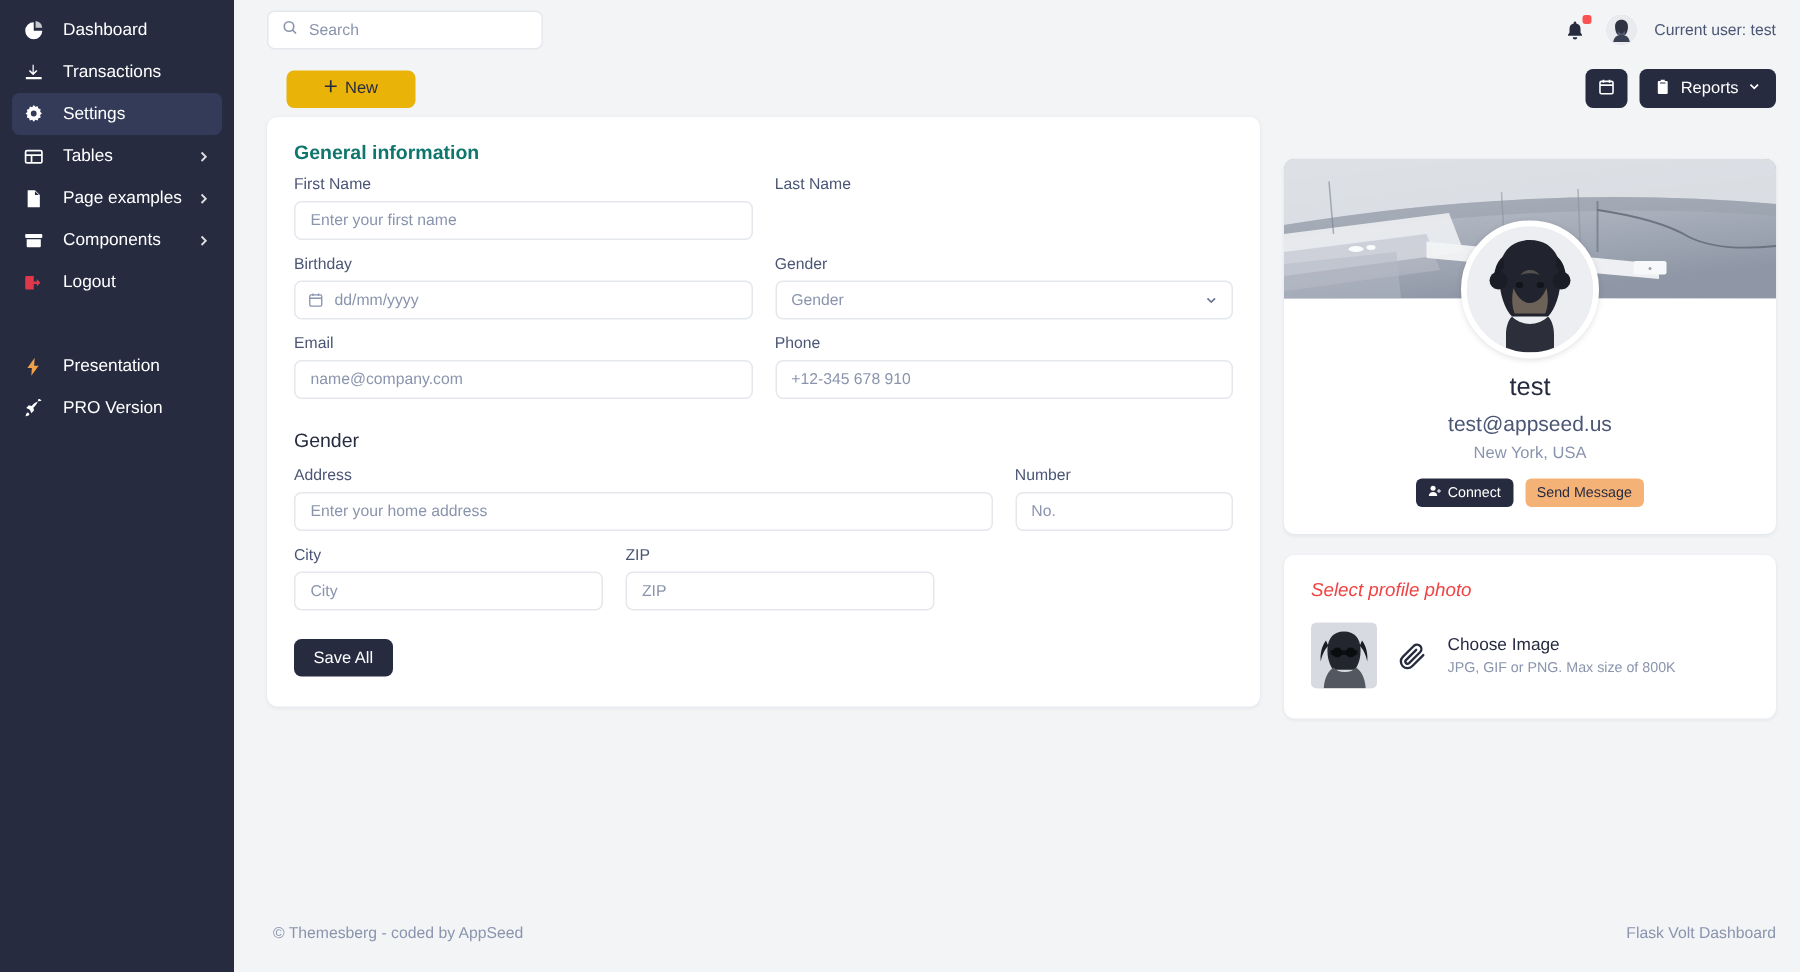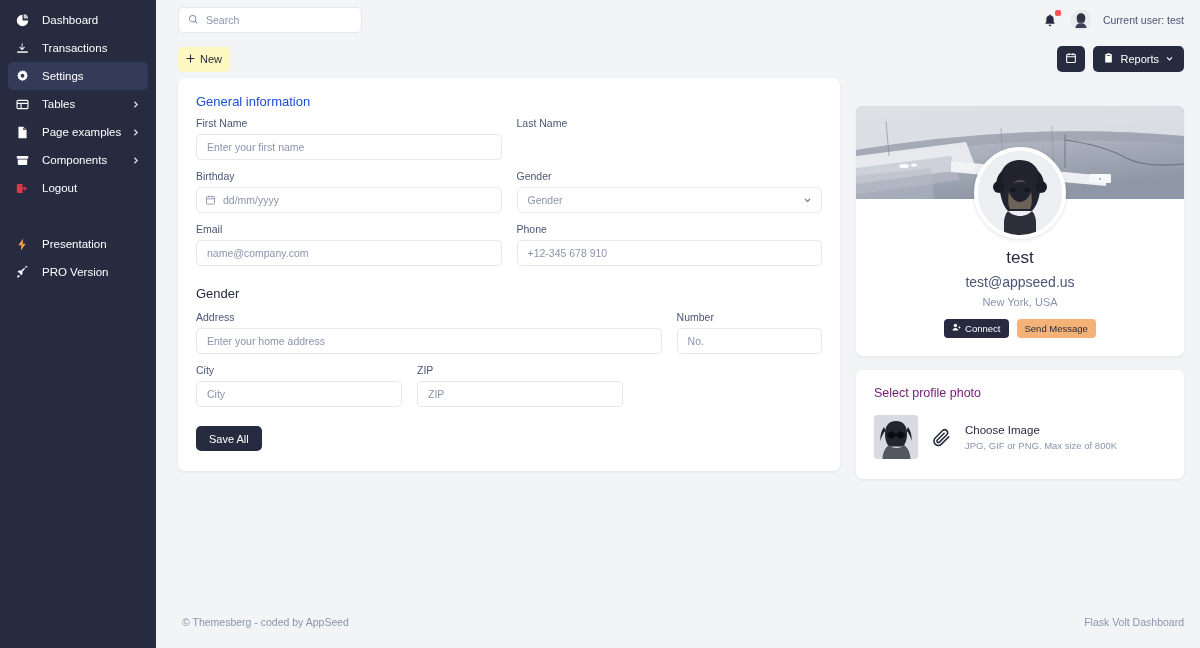--- a/index.html
+++ b/index.html
@@ -75,26 +75,26 @@
     overflow: hidden; background: #cfd3dd;
     display:flex; align-items:flex-end; justify-content:center;
   }
   .cur-user { font-size: 10.5px; color: #4b5675; }
 
   .actionbar {
     height: 38px; display: flex; align-items: center;
     padding: 0 18px 0 22px;
   }
   .btn-new {
-    background: #fef9c3; color: #262b40;
+    background: #eab308; color: #262b40;
     border: none; border-radius: 5px;
-    height: 25px; padding: 0 8px;
+    height: 25px; padding: 0 25px;
     font-size: 11px; font-family: "Liberation Sans", sans-serif;
     display: flex; align-items: center; gap: 5px;
-    cursor: pointer; font-weight: 400;
+    cursor: pointer; font-weight: 400; margin-left: 13px;
   }
   .ab-right { margin-left: auto; display: flex; gap: 8px; }
   .btn-dark {
     background: #262b40; color: #fff;
     border: none; border-radius: 5px;
     height: 26px; padding: 0 10px;
     font-size: 11px; font-family: "Liberation Sans", sans-serif;
     display: flex; align-items: center; gap: 6px; cursor: pointer;
   }
   .btn-icon-only { width: 28px; padding: 0; justify-content: center; }
@@ -108,21 +108,21 @@
   .col-left { width: 662px; }
   .col-right { width: 328px; margin-top: 28px; }
 
   .card {
     background: #fff;
     border-radius: 7px;
     box-shadow: 0 1px 3px rgba(31,45,61,.07);
   }
 
   .card-title {
-    font-size: 13px; color: #1d4ed8; font-weight: 400;
+    font-size: 13px; color: #0f766e; font-weight: 700;
     padding: 16px 34px 6px 18px;
   }
   .form-body { padding: 2px 18px 20px 18px; }
   .row { display: flex; gap: 15px; }
   .fg { margin-bottom: 10px; }
   .fg-half { width: 313px; }
   .flabel {
     display: block; font-size: 10.5px; color: #4b5675;
     margin-bottom: 5px;
   }
@@ -199,21 +199,21 @@
   }
   .btn-msg {
     background: #f5b276; color: #262b40; border: none; border-radius: 4px;
     height: 19px; padding: 0 8px; font-size: 9.5px; cursor: pointer;
     font-family: "Liberation Sans", sans-serif;
     display: flex; align-items: center;
   }
 
   
   .photo-card { margin-top: 14px; padding: 16px 18px 20px 18px; }
-  .photo-title { font-size: 12.5px; color: #701a75; margin-bottom: 15px; }
+  .photo-title { font-size: 12.5px; color: #ef4444; margin-bottom: 15px; font-style: italic; }
   .photo-row { display: flex; align-items: center; gap: 13px; }
   .thumb {
     width: 44px; height: 44px; border-radius: 4px; overflow: hidden;
     background: #dfe2e8; flex-shrink: 0;
   }
   .clip { display: flex; align-items: center; }
   .choose-txt { font-size: 11.5px; color: #262b40; }
   .choose-sub { font-size: 9.5px; color: #8a94ad; margin-top: 4px; }
 
   

